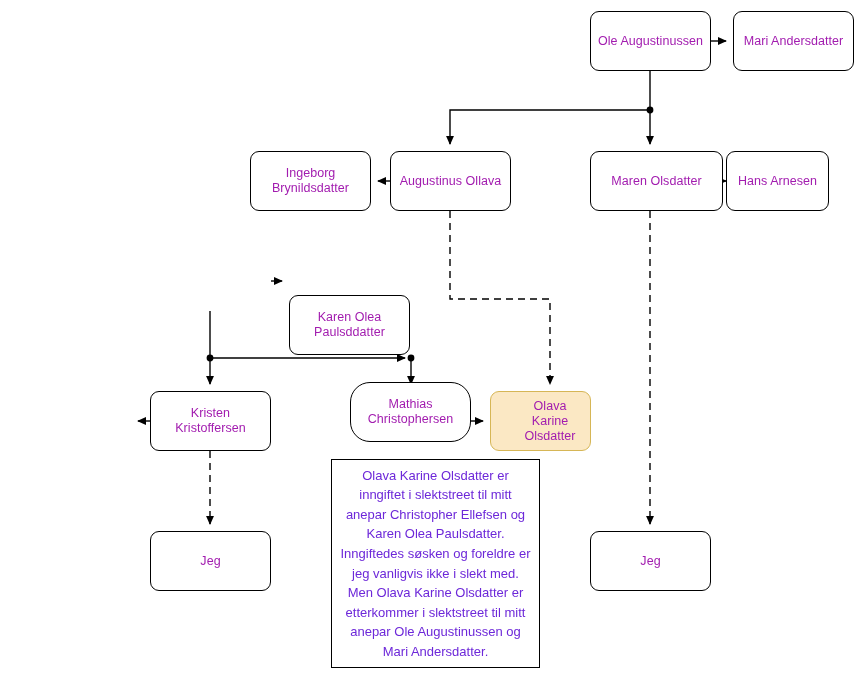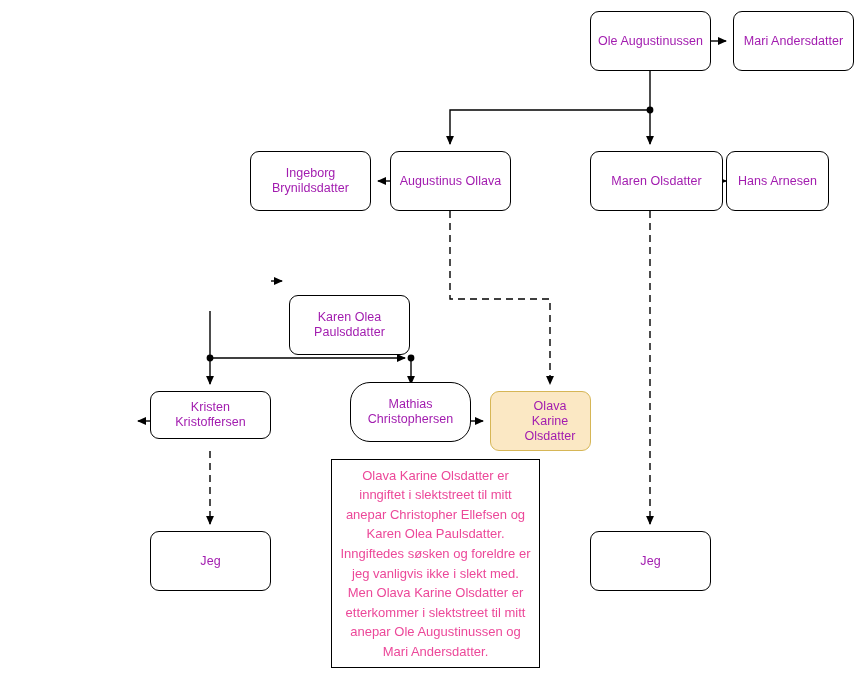--- a/index.html
+++ b/index.html
@@ -47,21 +47,21 @@
   .node.highlight {
     background: #fbe8c4;
     border-color: #d6b656;
   }
   .notebox {
     position: absolute;
     box-sizing: border-box;
     border: 1.3px solid #000000;
     border-radius: 0;
     background: #ffffff;
-    color: #ec4899;
+    color: #6d28d9;
     font-size: 13px;
     line-height: 19.6px;
     text-align: center;
     white-space: pre-line;
     display: flex;
     align-items: center;
     justify-content: center;
     padding: 6px 8px;
     z-index: 2;
   }
@@ -133,21 +133,21 @@
 
   <div class="node" style="left: 590px; top: 11px; width: 121px; height: 60px;">Ole Augustinussen</div>
   <div class="node" style="left: 250px; top: 151px; width: 121px; height: 60px;">Ingeborg
 Brynildsdatter</div>
   <div class="node" style="left: 733px; top: 11px; width: 121px; height: 60px;">Mari Andersdatter</div>
   <div class="node" style="left: 390px; top: 151px; width: 121px; height: 60px;">Augustinus Ollava</div>
   <div class="node" style="left: 590px; top: 151px; width: 133px; height: 60px; border-radius: 9px;">Maren Olsdatter</div>
   <div class="node" style="left: 726px; top: 151px; width: 103px; height: 60px;">Hans Arnesen</div>
   <div class="node" style="left: 289px; top: 251px; width: 121px; height: 60px; margin-top: 44px;">Karen Olea
 Paulsddatter</div>
-  <div class="node" style="left: 150px; top: 391px; width: 121px; height: 48px;">Kristen Kristoffersen</div>
+  <div class="node" style="left: 150px; top: 391px; width: 121px; height: 60px;">Kristen Kristoffersen</div>
   <div class="node" style="left: 350px; top: 382px; width: 121px; height: 60px; border-radius: 20px;">Mathias
 Christophersen</div>
   <div class="node highlight" style="left: 490px; top: 391px; width: 101px; height: 60px; padding-left: 24px;">Olava Karine
 Olsdatter</div>
   <div class="node" style="left: 150px; top: 531px; width: 121px; height: 60px;">Jeg</div>
   <div class="node" style="left: 590px; top: 531px; width: 121px; height: 60px;">Jeg</div>
 
   <div class="notebox" style="left: 331px; top: 459px; width: 209px; height: 209px;">Olava Karine Olsdatter er inngiftet i slektstreet til mitt anepar Christopher Ellefsen og Karen Olea Paulsdatter.
 Inngiftedes søsken og foreldre er jeg vanligvis ikke i slekt med.
 Men Olava Karine Olsdatter er etterkommer i slektstreet til mitt anepar Ole Augustinussen og Mari Andersdatter.</div>

